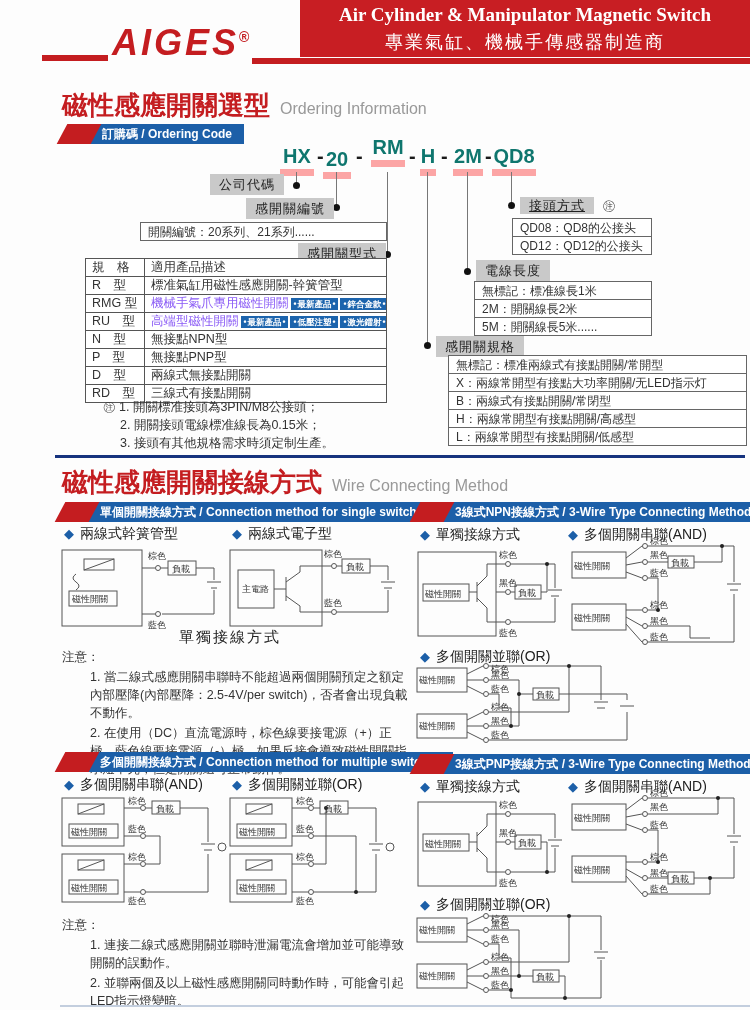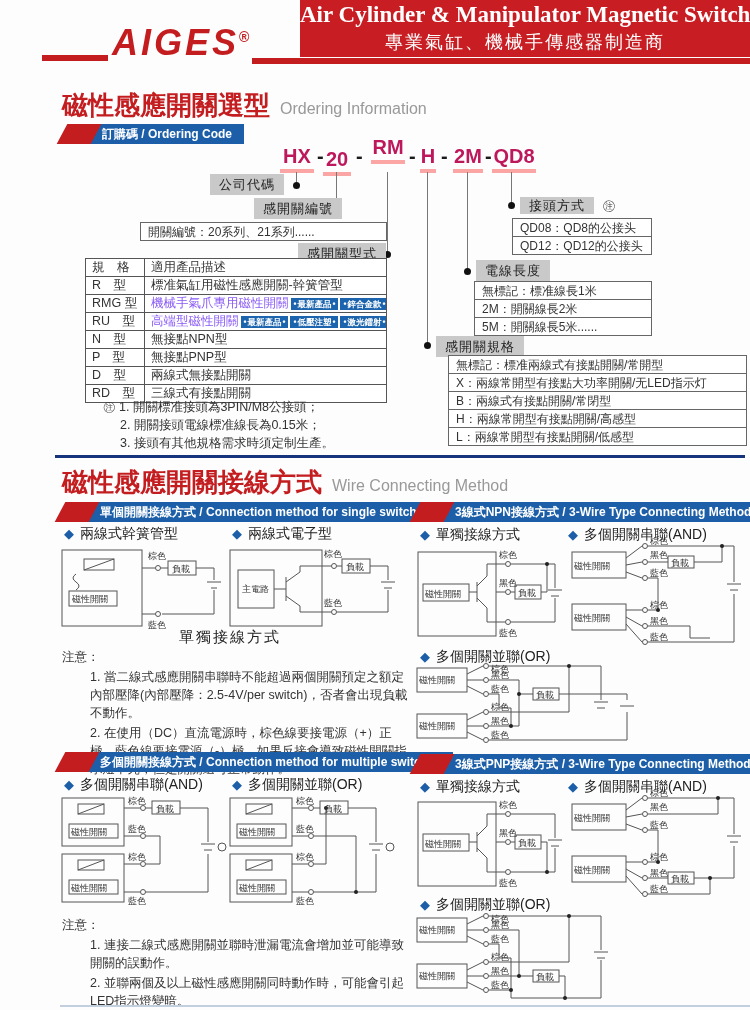--- a/index.html
+++ b/index.html
@@ -2,37 +2,37 @@
 <html><head>
 <meta charset="utf-8">
 <style>
   html,body{margin:0;padding:0;background:#e8e8e8;}
   #page{position:relative;width:750px;height:1010px;background:#fdfdfd;overflow:hidden;
         font-family:"Liberation Sans","DejaVu Sans",sans-serif;color:#333;}
   .abs{position:absolute;}
 
   
   .banner{position:absolute;left:300px;top:0;width:450px;height:57px;background:#c81e23;text-align:center;}
-  .banner-title{font-family:"Liberation Serif","DejaVu Serif",serif;font-weight:bold;color:#fff;font-size:23px;line-height:30px;white-space:nowrap;}
+  .banner-title{font-family:"Liberation Serif","DejaVu Serif",serif;font-weight:bold;color:#fff;font-size:19px;line-height:30px;white-space:nowrap;}
   .banner-sub{color:#fff;font-size:18px;line-height:24px;letter-spacing:2px;}
   .logo{position:absolute;left:112px;top:22px;color:#c41d20;font-size:36px;font-weight:bold;font-style:italic;letter-spacing:3px;}
   .logo sup{font-size:14px;font-style:normal;}
   .redbar{position:absolute;height:6px;background:#c41d20;}
 
   
   .sec-zh{font-family:"Liberation Serif","DejaVu Serif",serif;font-size:26px;font-weight:bold;color:#c41d20;}
   .sec-en{font-size:16px;color:#999;margin-left:10px;font-weight:normal;}
 
   
   .badge{position:absolute;display:flex;align-items:stretch;height:20px;}
   .badge-flag{width:34px;background:#c41d20;transform:skewX(-28deg);margin-right:-14px;}
   .badge-text{background:#1c5fa8;color:#fff;font-size:12px;font-weight:bold;line-height:20px;padding:0 12px 0 20px;white-space:nowrap;}
 
   
-  .code-token{position:absolute;font-size:20px;font-weight:bold;color:#be185d;border-bottom:4px solid #fca5a5;text-align:center;padding-bottom:1px;}
+  .code-token{position:absolute;font-size:20px;font-weight:bold;color:#0f766e;border-bottom:7px solid #fca5a5;text-align:center;padding-bottom:1px;}
   .code-dash{position:absolute;font-size:20px;font-weight:bold;color:#1a1a1a;}
   .vline{position:absolute;width:1px;background:#777;}
   .jdot{position:absolute;width:7px;height:7px;border-radius:50%;background:#111;}
 
   .gray-label{position:absolute;background:#c9c9c9;color:#222;font-size:13px;line-height:19px;padding:1px 9px;white-space:nowrap;letter-spacing:1px;}
   .wbox{position:absolute;border:1px solid #666;background:#fff;}
   .wbox .brow{border-bottom:1px solid #666;font-size:12px;line-height:16px;height:16px;padding:1px 0 0 7px;white-space:nowrap;overflow:hidden;}
   .wbox .brow:last-child{border-bottom:none;}
 
   
@@ -103,24 +103,24 @@
   <div class="vline" style="left:387px;top:172px;height:83px;"></div>
   <div class="jdot" style="left:384px;top:251px;"></div>
   <div class="vline" style="left:427px;top:172px;height:174px;"></div>
   <div class="jdot" style="left:424px;top:342px;"></div>
   <div class="vline" style="left:467px;top:172px;height:100px;"></div>
   <div class="jdot" style="left:464px;top:268px;"></div>
   <div class="vline" style="left:511px;top:172px;height:34px;"></div>
   <div class="jdot" style="left:508px;top:202px;"></div>
 
   <div class="gray-label" style="left:210px;top:174px;">公司代碼</div>
-  <div class="gray-label" style="left:254px;top:198px;">感開關編號</div>
+  <div class="gray-label" style="left:246px;top:198px;">感開關編號</div>
   <div class="gray-label" style="left:298px;top:243px;">感開關型式</div>
   <div class="abs" style="left:520px;top:196px;">
-    <span class="gray-label" style="position:static;">接頭方式</span>
+    <span class="gray-label" style="position:static;text-decoration:underline;">接頭方式</span>
     <span style="font-size:13px;margin-left:4px;color:#333;">㊟</span>
   </div>
   <div class="gray-label" style="left:476px;top:260px;">電線長度</div>
   <div class="gray-label" style="left:436px;top:336px;">感開關規格</div>
 
   <div class="wbox" style="left:140px;top:222px;width:245px;">
     <div class="brow">開關編號：20系列、21系列......</div>
   </div>
 
   <div class="ttable">

